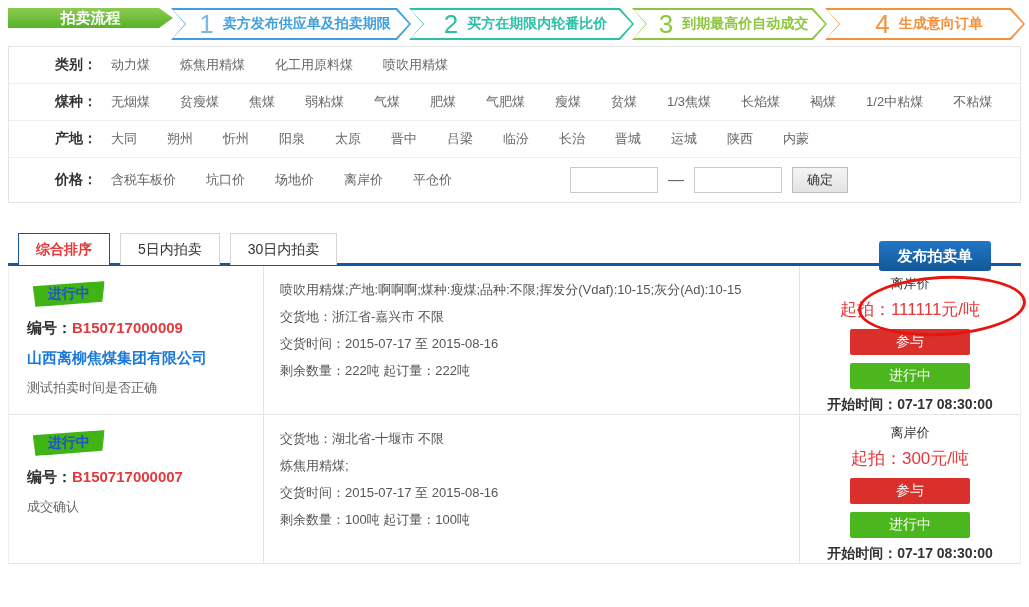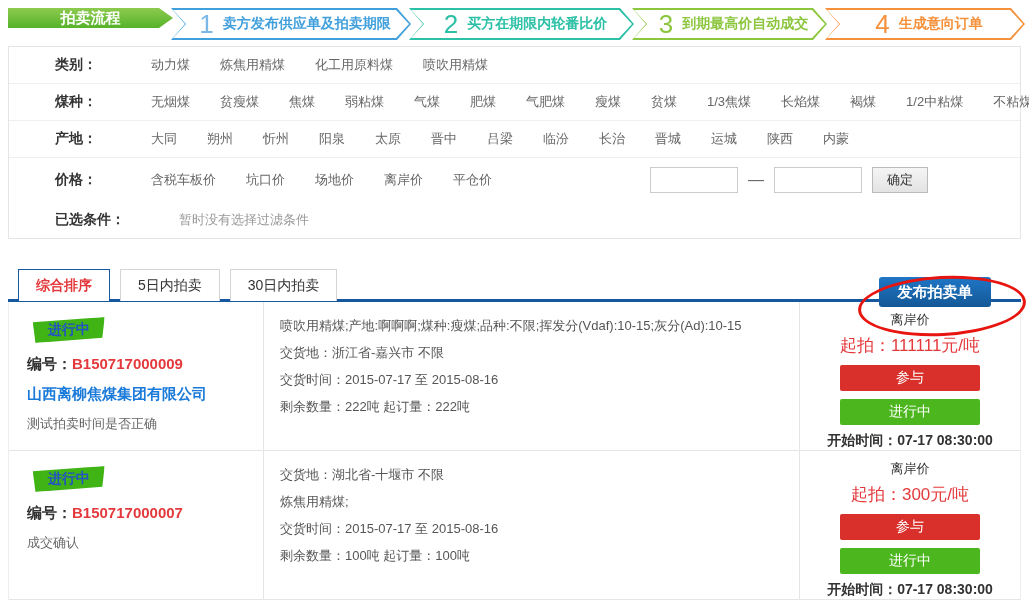--- a/index.html
+++ b/index.html
@@ -18,21 +18,21 @@
     clip-path:polygon(0 0,calc(100% - 14px) 0,100% 50%,calc(100% - 14px) 100%,0 100%,14px 50%); }
   .pstep .inner { position:absolute; inset:2px; background:#fff;
     clip-path:polygon(0 0,calc(100% - 13px) 0,100% 50%,calc(100% - 13px) 100%,0 100%,13px 50%); }
   .pstep .content { position:relative; height:100%; display:flex; align-items:center;
     justify-content:center; gap:9px; padding:0 18px 0 26px; }
   .pstep .num { font-size:26px; font-weight:300; line-height:1; }
   .pstep .lbl { font-size:14px; font-weight:600; white-space:nowrap; }
 
   
   .filter-panel { margin:18px 8px 0; border:1px solid #e5e5e5; }
-  .filter-row { display:flex; align-items:center; padding:9px 0; border-bottom:1px solid #efefef;gap:40px; }
+  .filter-row { display:flex; align-items:center; padding:9px 0; border-bottom:1px solid #efefef; }
   .filter-row:last-child, .selected-row { border-bottom:none; }
   .filter-label { margin-left:46px; margin-right:14px; font-size:14px; font-weight:bold;
     color:#333; white-space:nowrap; flex-shrink:0; }
   .fopts { display:flex; gap:30px; align-items:center; flex-wrap:nowrap; }
   .fopt { font-size:13px; color:#666; text-decoration:none; cursor:pointer; white-space:nowrap; }
   .range-wrap { display:flex; align-items:center; gap:10px; margin-left:118px; }
   .range-input { width:88px; height:26px; border:1px solid #ccc; outline:none; padding:0 5px; font-size:13px; }
   .dash { color:#666; }
   .confirm-btn { height:26px; padding:0 14px; font-size:13px; color:#333;
     background:linear-gradient(180deg,#f5f5f5,#e3e3e3); border:1px solid #bbb; cursor:pointer; }
@@ -61,21 +61,21 @@
   .id-line { margin-top:13px; font-size:15px; font-weight:bold; color:#333; }
   .id-val { color:#e4393c; }
   .company { display:block; margin-top:11px; color:#1a7ad9; font-size:15px;
     font-weight:bold; text-decoration:none; cursor:pointer; }
   .note { margin-top:11px; font-size:13px; color:#666; }
   .cell-mid { flex:1; border-right:1px solid #e5e5e5; padding:7px 16px 0; }
   .cell-mid p { font-size:13px; color:#555; line-height:20px; margin-top:7px; }
   .cell-right { width:220px; flex-shrink:0; padding:9px 10px 0; text-align:center; }
   .price-type { font-size:13px; color:#333; }
   .start-price { margin-top:5px; color:#e4393c; font-size:17px; }
-  .btn { display:block; width:140px; height:26px; margin:8px auto 0; border:none;
+  .btn { display:block; width:120px; height:26px; margin:8px auto 0; border:none;
     border-radius:2px; color:#fff; font-size:14px; cursor:pointer; }
   .btn-join { background:#d9302c; }
   .btn-status { background:#4cb61e; }
   .start-time { margin-top:7px; font-size:14px; font-weight:bold; color:#333; }
 </style>
 </head>
 <body>
 
 <div class="page">
 
@@ -175,24 +175,20 @@
             <a class="fopt">平仓价</a>
           </div>
           <span class="range-wrap">
             <input class="range-input" style="">
             <span class="dash">—</span>
             <input class="range-input" style="">
             <button class="confirm-btn">确定</button>
           </span>
         </div>
       </div>
-    <div class="filter-row selected-row">
-      <span class="filter-label">已选条件：</span>
-      <span class="selected-value">暂时没有选择过滤条件</span>
-    </div>
   </div>
 
   <div class="tab-bar" id="tab-bar">
     <div class="tab active">综合排序</div>
       <div class="tab">5日内拍卖</div>
       <div class="tab">30日内拍卖</div>
       <button class="publish-btn">发布拍卖单</button>
   </div>
 
   <div class="red-circle"></div>

